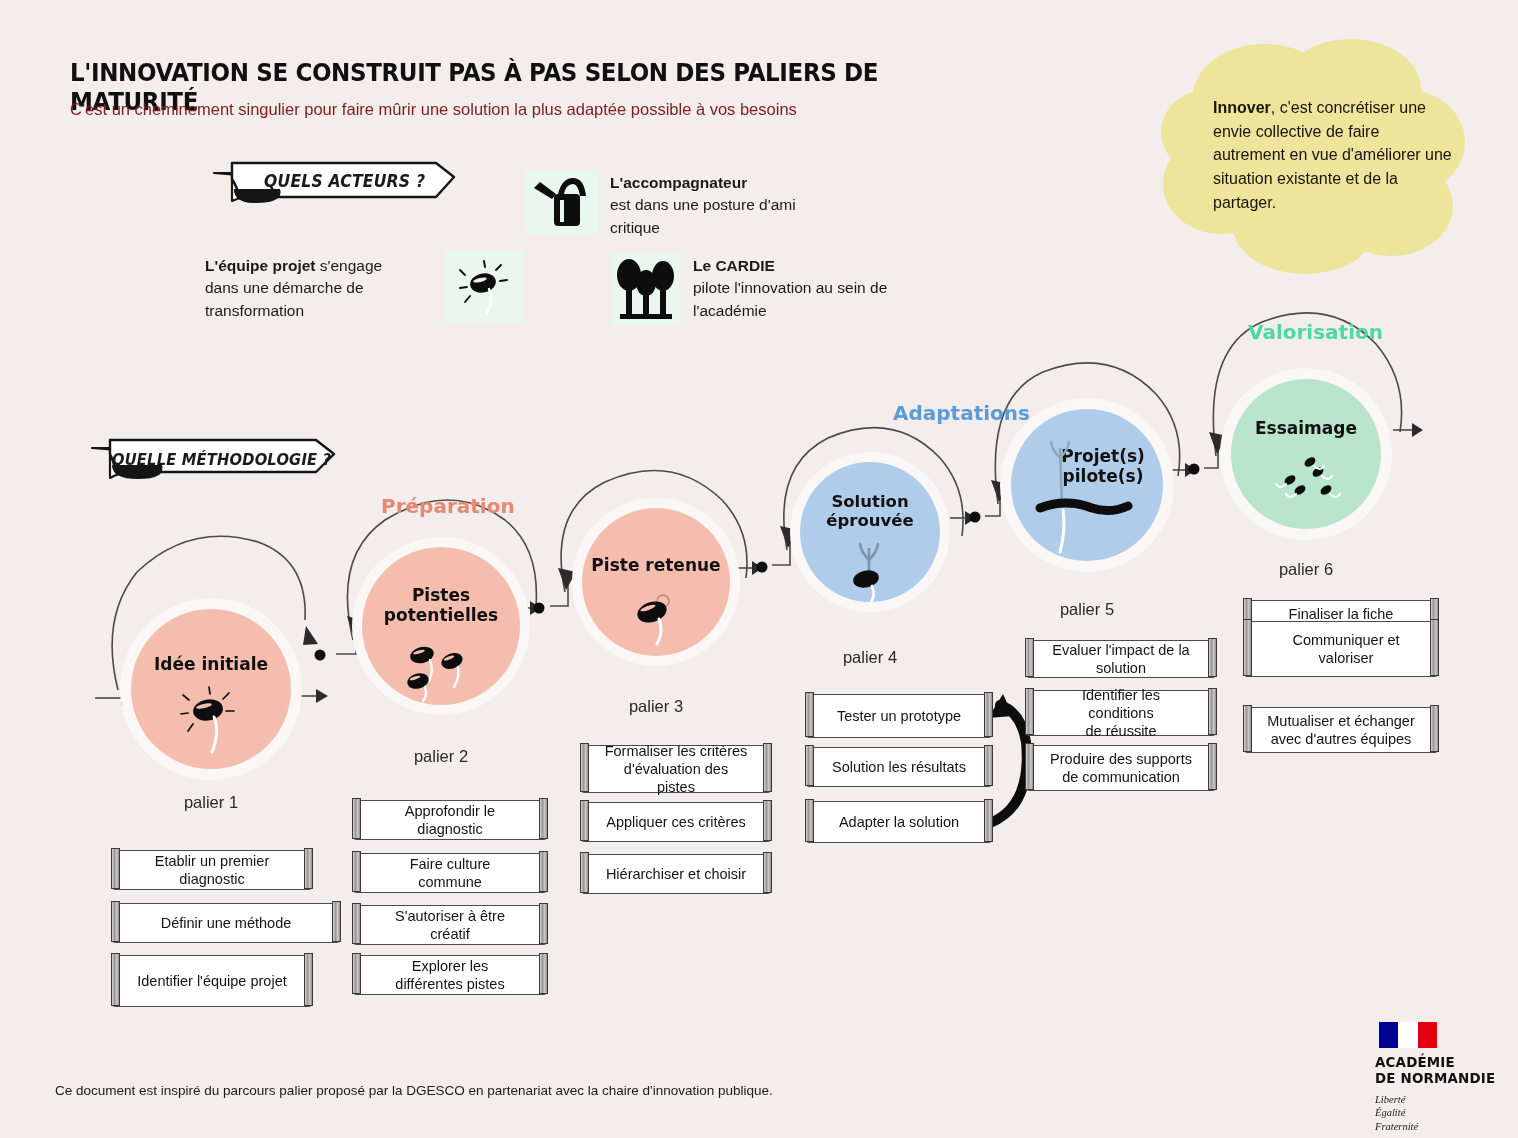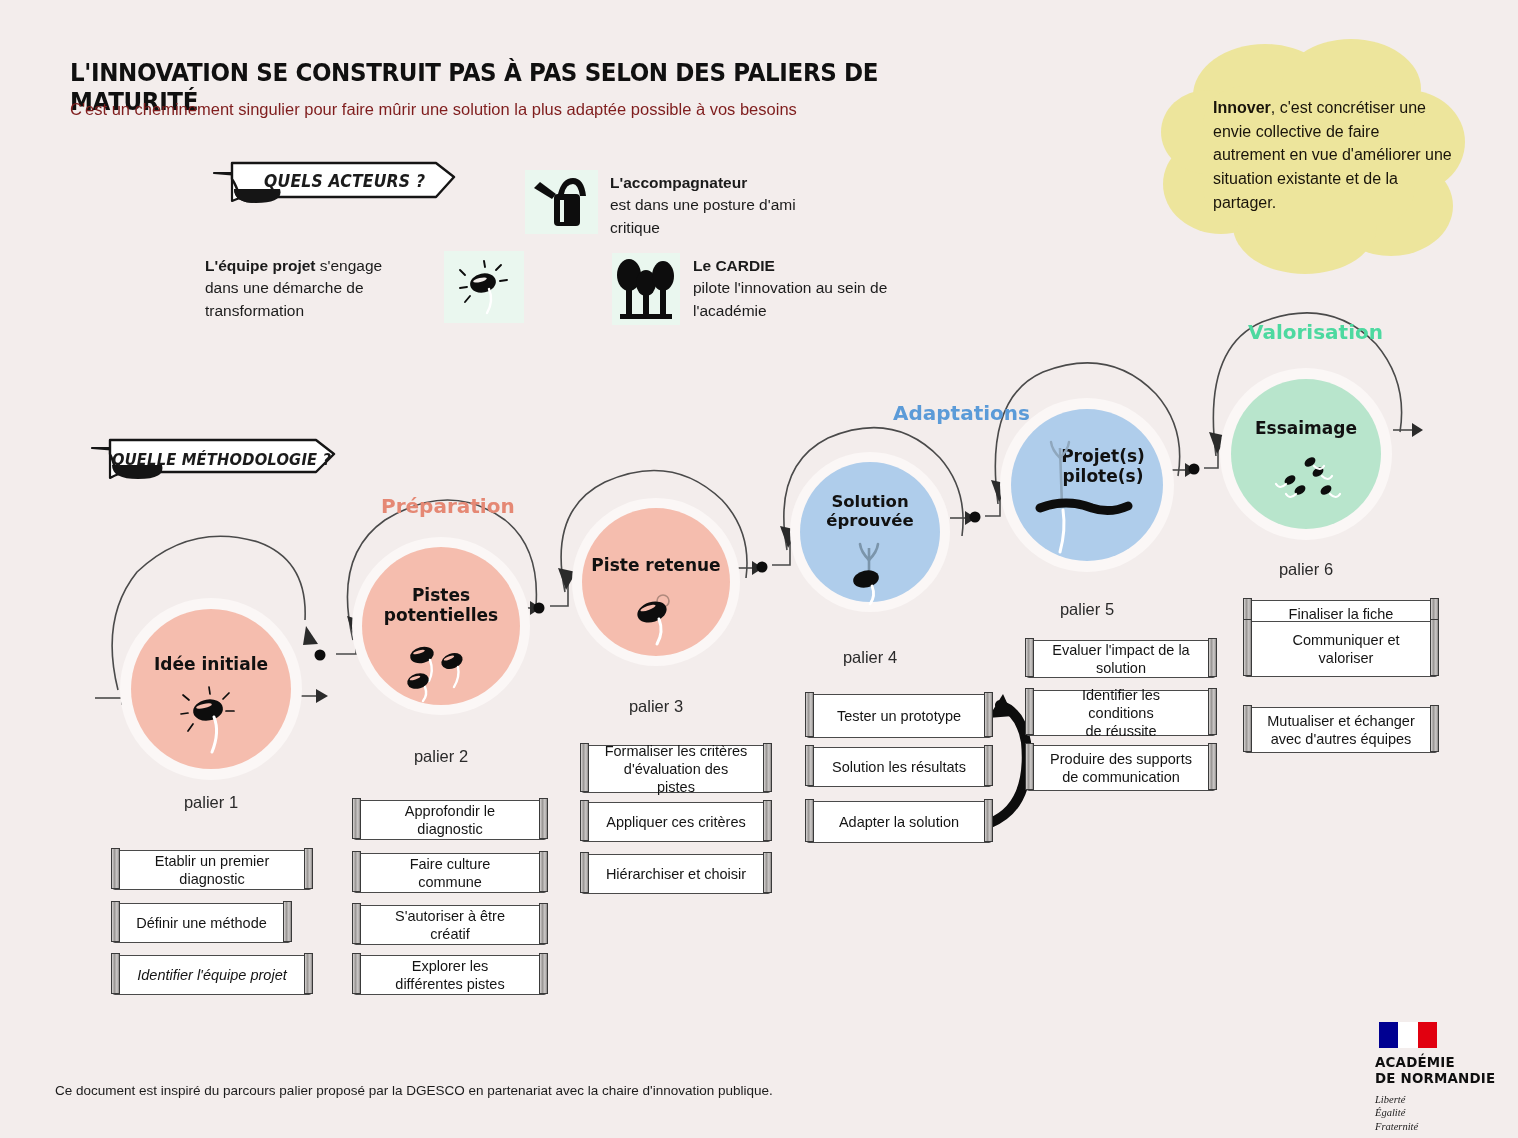--- a/index.html
+++ b/index.html
@@ -373,22 +373,22 @@
     </g>
   </svg>
 </div>
 <div class="palier-label" style="left:1220px;top:560px;width:172px;">palier 6</div>
 
 <div class="stage-label" style="left:381px;top:494px;color:#E58874;">Préparation</div>
 <div class="stage-label" style="left:893px;top:401px;color:#5B9BD8;">Adaptations</div>
 <div class="stage-label" style="left:1248px;top:320px;color:#4DD9A0;">Valorisation</div>
 
 <div class="card" style="left:112px;top:850px;width:200px;height:40px;">Etablir un premier diagnostic</div>
-<div class="card" style="left:112px;top:903px;width:179px;height:40px;">Définir une méthode</div>
-<div class="card" style="left:112px;top:955px;width:200px;height:40px;font-style:italic;">Identifier l'équipe projet</div>
+<div class="card" style="left:112px;top:903px;width:228px;height:40px;">Définir une méthode</div>
+<div class="card" style="left:112px;top:955px;width:200px;height:52px;">Identifier l'équipe projet</div>
 
 <div class="card" style="left:353px;top:800px;width:194px;height:40px;">Approfondir le diagnostic</div>
 <div class="card" style="left:353px;top:853px;width:194px;height:40px;">Faire  culture commune</div>
 <div class="card" style="left:353px;top:905px;width:194px;height:40px;">S'autoriser à être créatif</div>
 <div class="card" style="left:353px;top:955px;width:194px;height:40px;">Explorer les différentes pistes</div>
 
 <div class="card" style="left:581px;top:745px;width:190px;height:48px;">
   <span>Formaliser les critères<br>d'évaluation des pistes</span>
 </div>
 <div class="card" style="left:581px;top:802px;width:190px;height:40px;">Appliquer ces critères</div>

